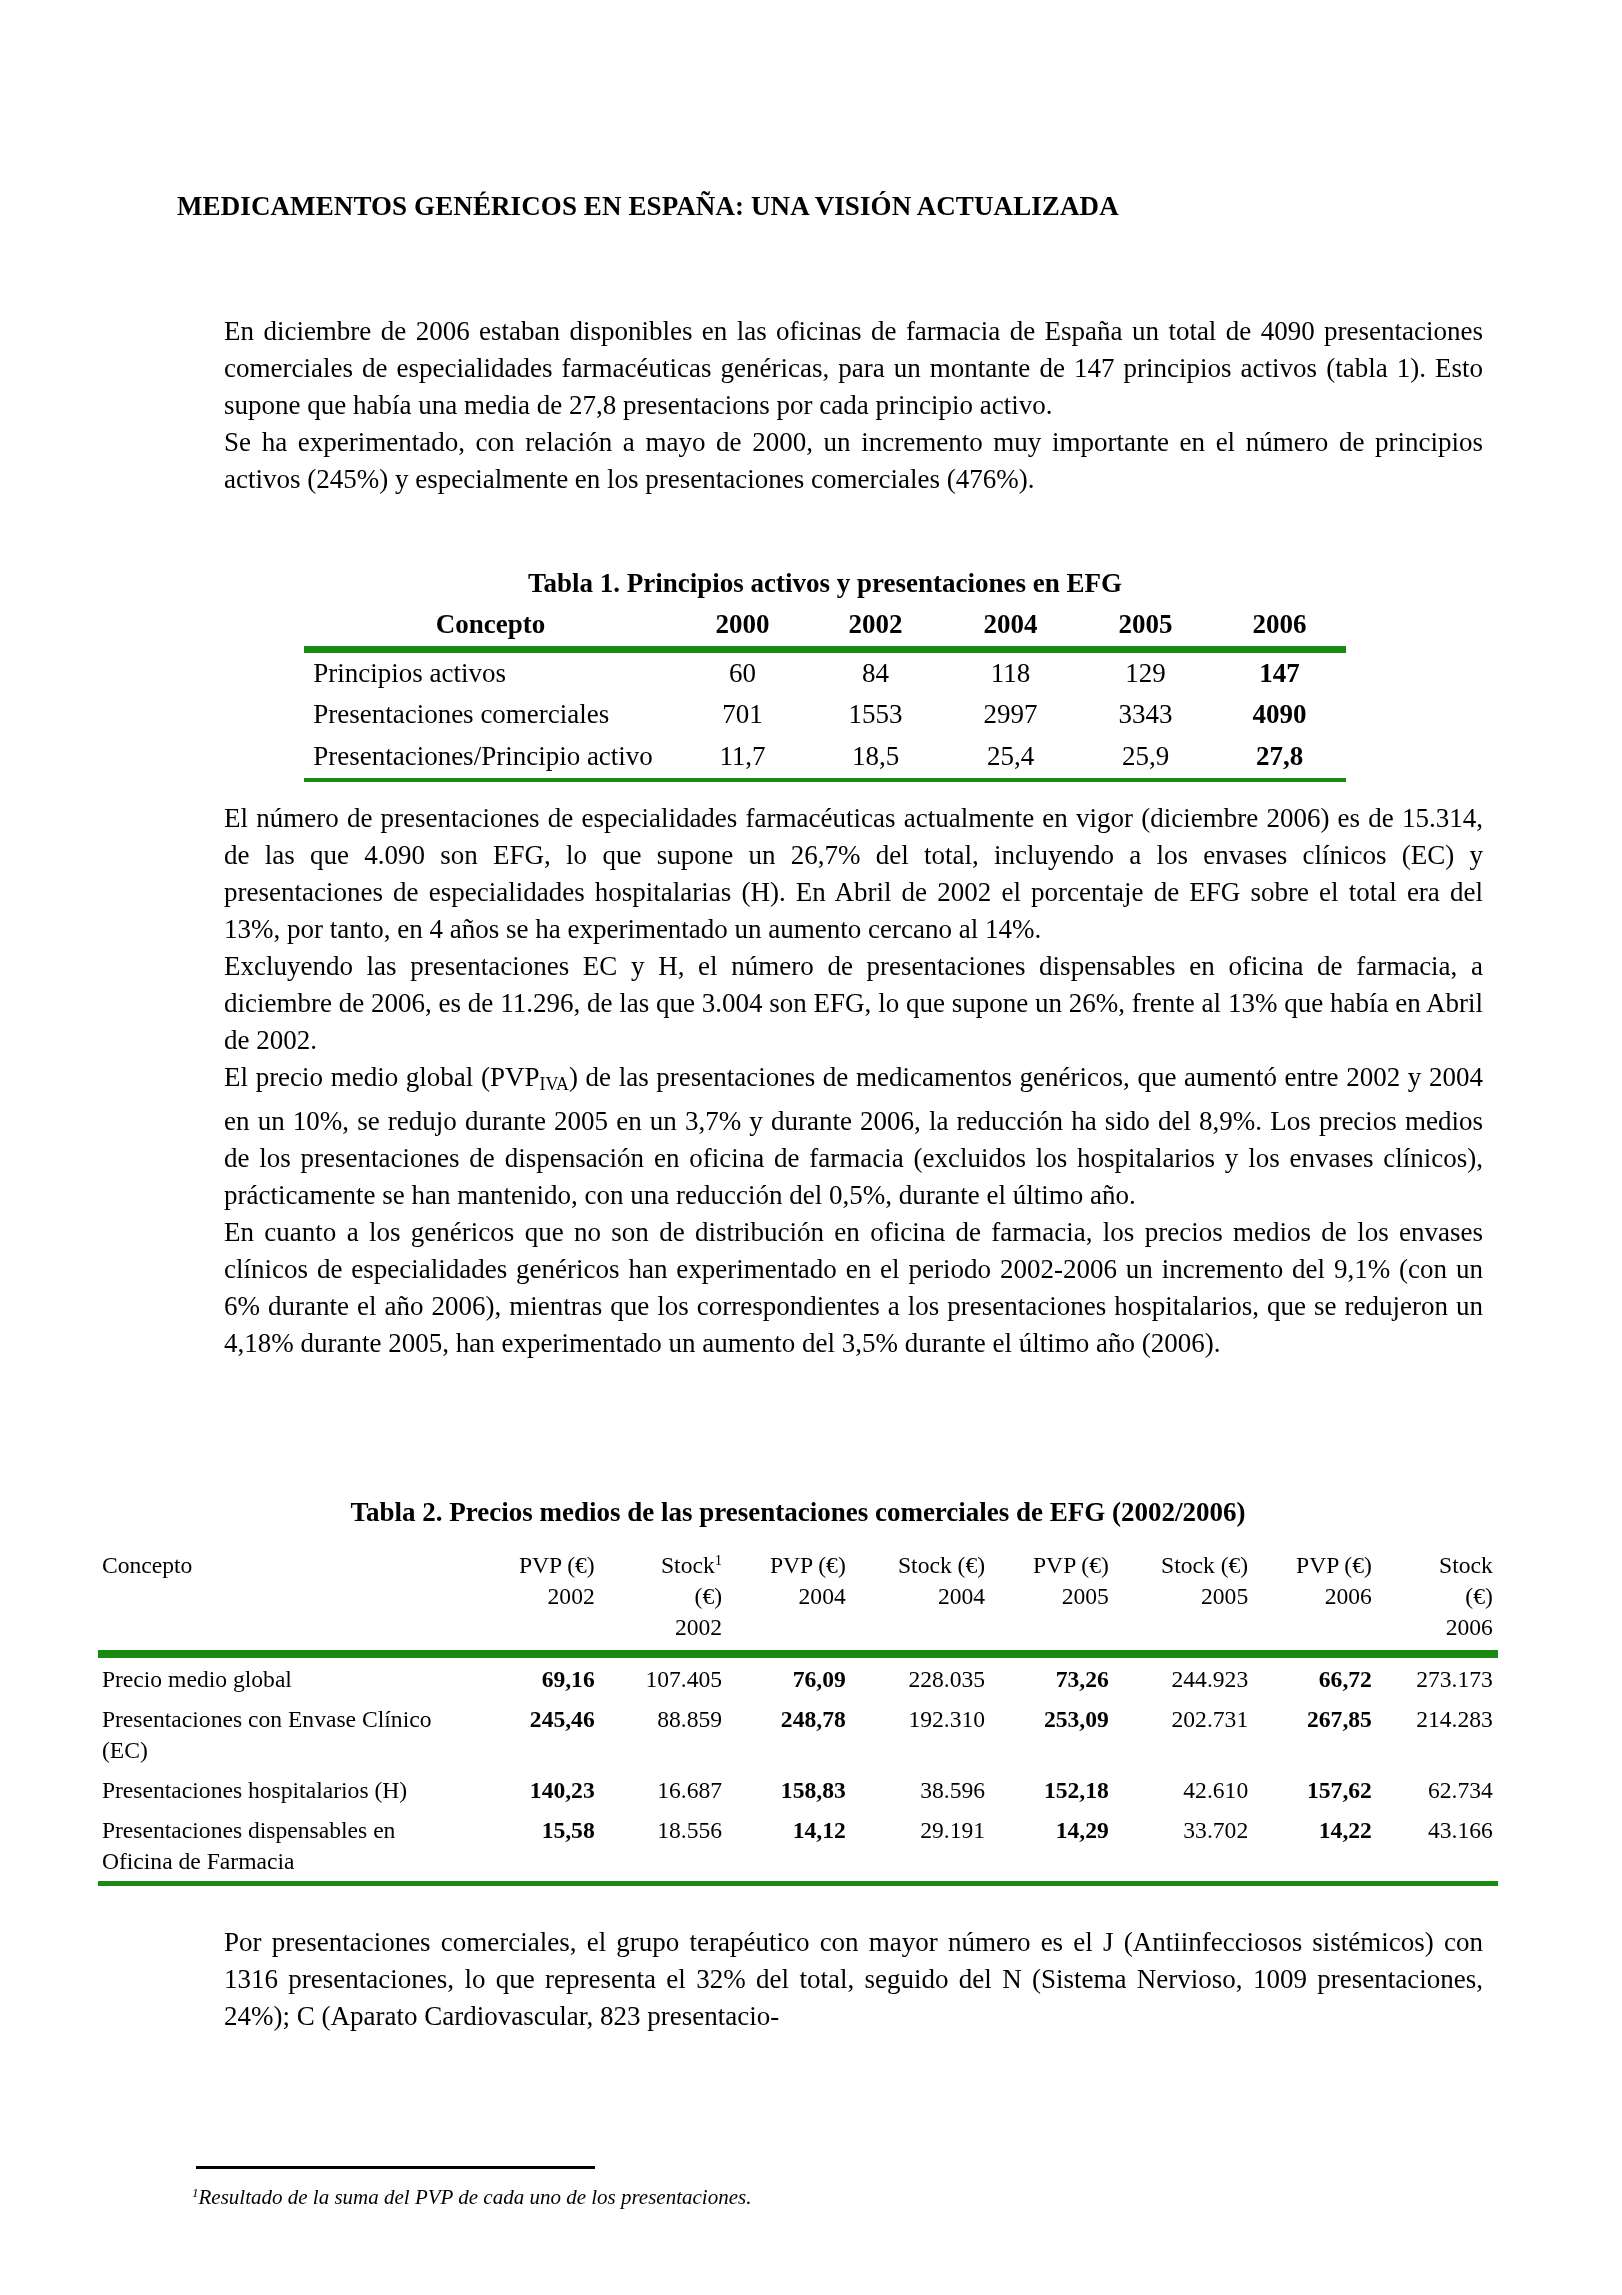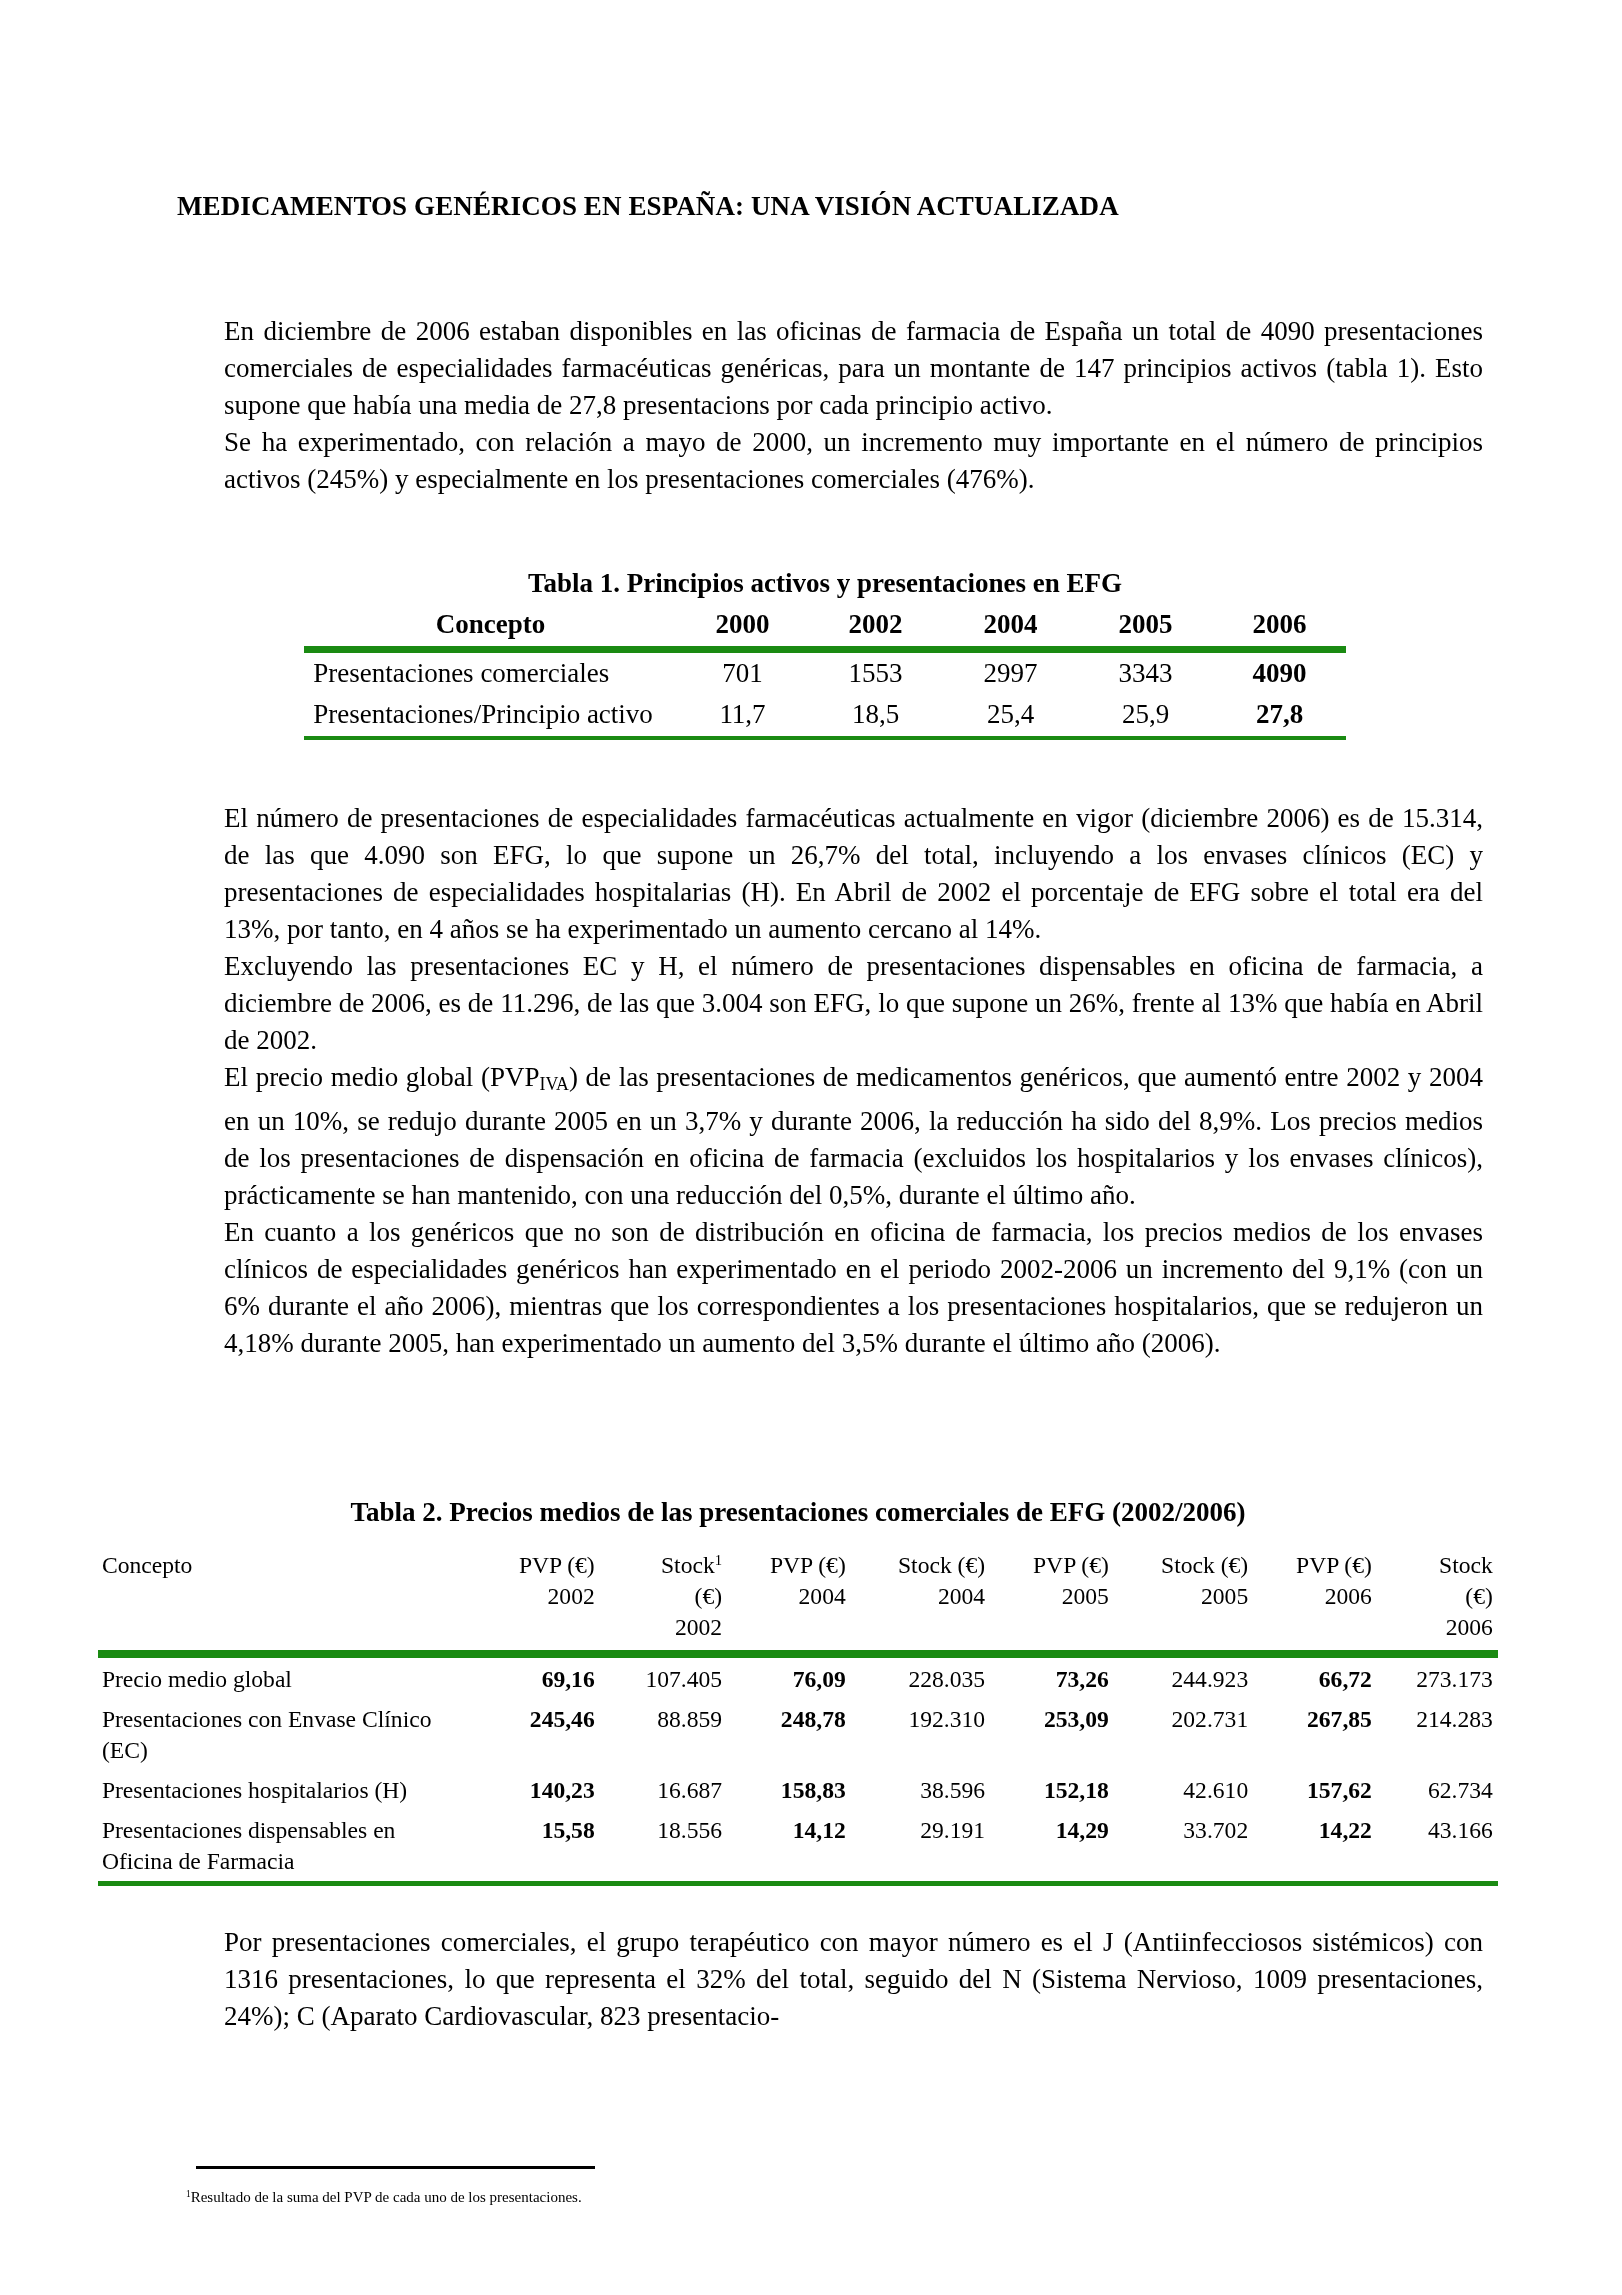--- a/index.html
+++ b/index.html
@@ -114,22 +114,22 @@
 
   
   .fn-rule {
     position:absolute;
     left:196px; top:2166px;
     width:399px; height:0;
     border-top:3.3px solid #000000;
   }
   .footnote {
     position:absolute;
-    left:186px; top:2184px; width:1243px;
-    font-size:15px; line-height:27.5px;
+    left:192px; top:2184px; width:1243px;
+    font-size:21px; line-height:27.5px;font-style:italic;
   }
 </style>
 </head>
 <body>
 
 <div class="page">
 
   <div class="doc-title">MEDICAMENTOS GENÉRICOS EN ESPAÑA: UNA VISIÓN ACTUALIZADA</div>
 
   <div class="body-text para-block-1">
@@ -161,20 +161,28 @@
         <th>2004</th>
         <th>2005</th>
         <th>2006</th>
       </tr>
     </thead>
     <tbody>
       <tr class="rule-mid">
           <td colspan="6"></td>
         </tr>
 
+      <tr>
+        <td class="rowlabel">Principios activos</td>
+        <td>60</td>
+        <td>84</td>
+        <td>118</td>
+        <td>129</td>
+        <td class="b">147</td>
+      </tr>
       <tr>
         <td class="rowlabel">Presentaciones comerciales</td>
         <td>701</td>
         <td>1553</td>
         <td>2997</td>
         <td>3343</td>
         <td class="b">4090</td>
       </tr>
       <tr>
         <td class="rowlabel">Presentaciones/Principio activo</td>

